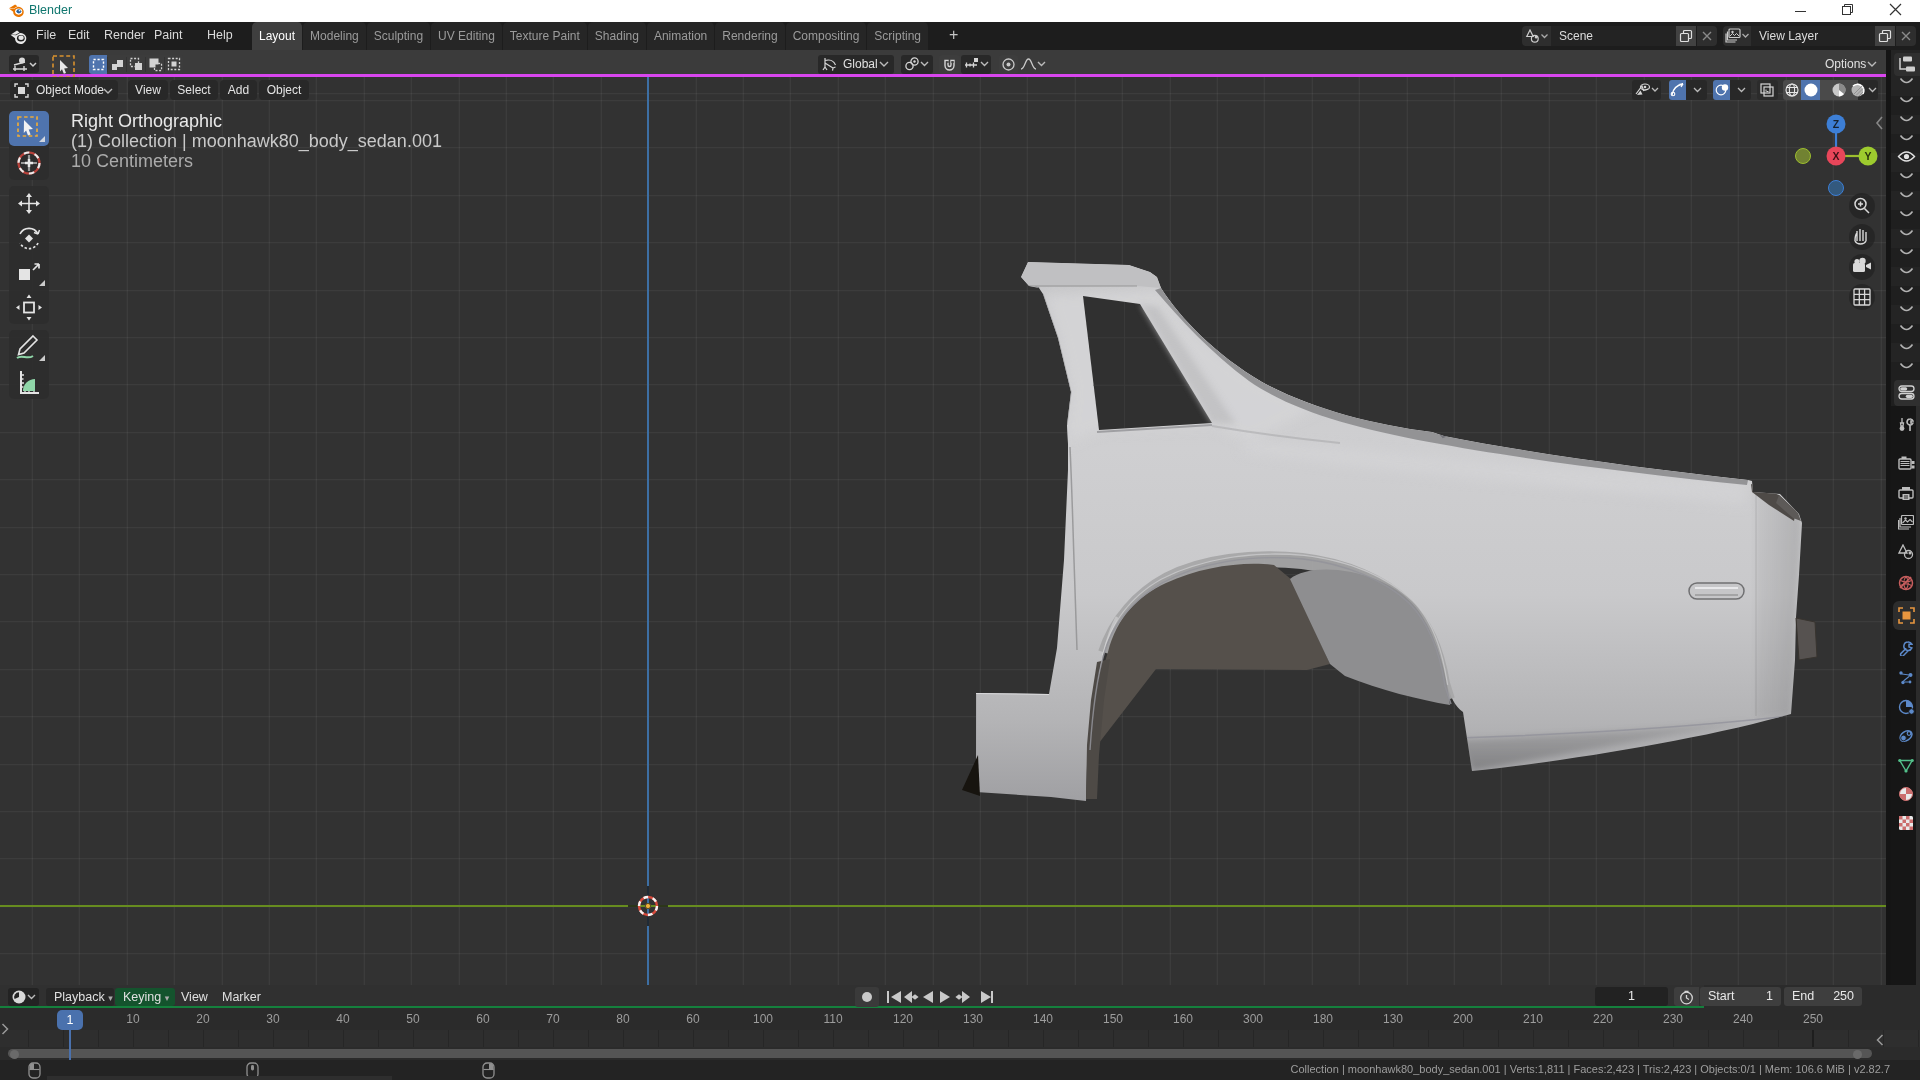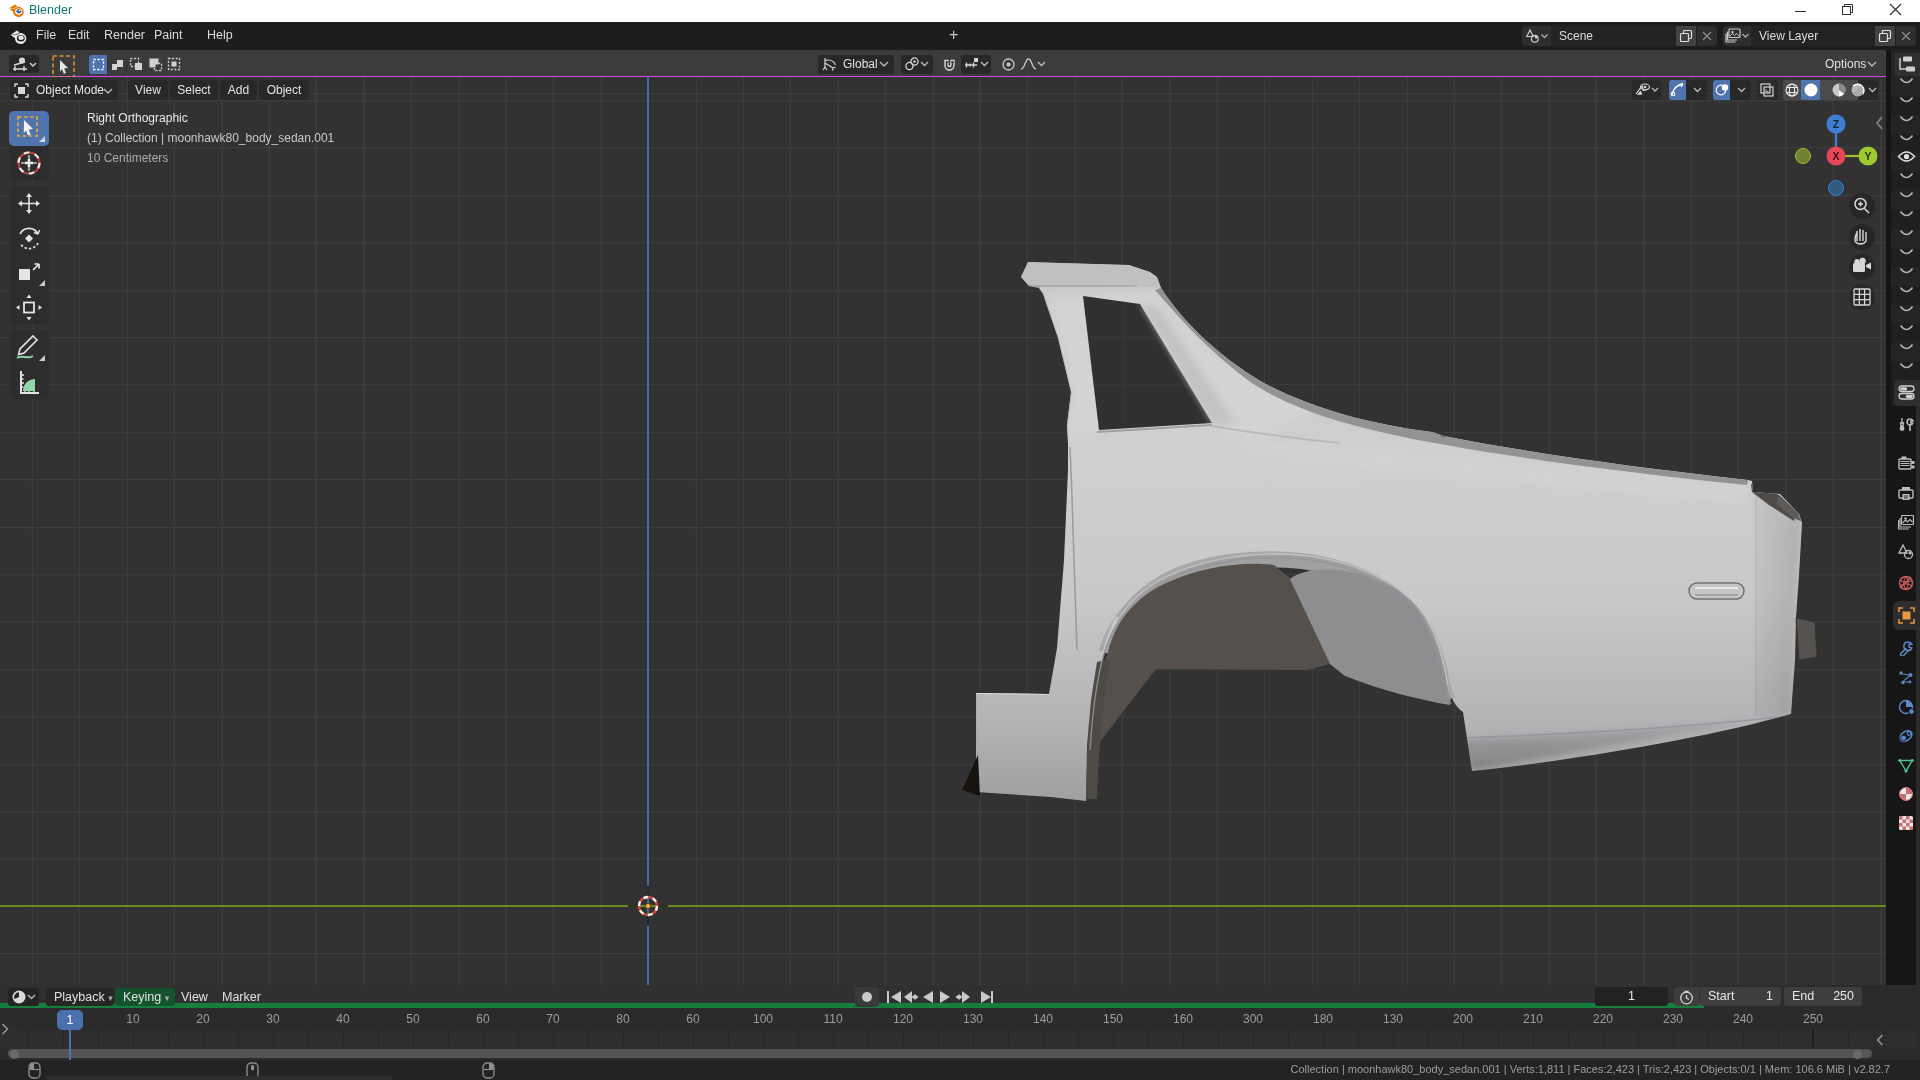--- a/index.html
+++ b/index.html
@@ -6,41 +6,41 @@
 .abs{position:absolute}
 
 #titlebar{left:0;top:0;width:1920px;height:22px;background:#ffffff;color:#111}
 #titlebar .t{position:absolute;left:29px;top:3px;font-size:12.5px;color:#0f766e}
 
 #topbar{left:0;top:22px;width:1920px;height:28px;background:#1d1d1d}
 .menu{position:absolute;top:6px;color:#dadada;font-size:12.5px}
 .tab{height:28px;line-height:29px;text-align:center;background:#262626;color:#9b9b9b;font-size:12px;padding:0 7px;border-right:1px solid #1d1d1d;border-radius:5px 5px 0 0}
 .tab.act{background:#3f3f3f;color:#fff}
 
-#toolhdr{left:0;top:50px;width:1920px;height:27px;background:#3b3b3b;border-bottom:1px solid #d946ef}
+#toolhdr{left:0;top:50px;width:1920px;height:27px;background:#3b3b3b;border-bottom:3px solid #d946ef}
 
 #vphdr{left:0;top:77px;width:1562px;height:26px;background:transparent;z-index:5}
 .hbtn{position:absolute;top:3px;height:20px;line-height:20px;background:#282828;color:#e3e3e3;font-size:12px;text-align:center;border-radius:4px}
 
 #viewport{left:0;top:77px;width:1886px;height:908px;background:#323232;overflow:hidden}
 #grid{position:absolute;left:0;top:0;width:1886px;height:908px;
  background-image:repeating-linear-gradient(to right,rgba(255,255,255,0.062) 0 1px,transparent 1px 47.4px),repeating-linear-gradient(to bottom,rgba(255,255,255,0.062) 0 1px,transparent 1px 47.4px);
  background-position:31.8px 23.2px}
 #xline{position:absolute;left:0;top:828px;width:1886px;height:2px;background:#678c1f}
 #zline{position:absolute;left:647px;top:0;width:2px;height:908px;background:#3d6fa4}
-.vptext{position:absolute;left:87px;color:#e9e9e9;font-size:12px}
+.vptext{position:absolute;left:71px;color:#e9e9e9;font-size:18px}
 
 .tgroup{position:absolute;left:9px;width:40px;background:#2d2d2de8;border-radius:5px}
 .tbtn{width:40px;height:34.5px;position:relative}
 .tbtn.act{background:#4f74ae;border-radius:5px}
 
 #rightcol{left:1886px;top:50px;width:34px;height:935px;background:#1e1e1e}
 
 #timeline{left:0;top:985px;width:1920px;height:75px;background:#2b2b2b}
-#tl-hdr{position:absolute;left:0;top:0;width:1704px;height:23px;background:#303030;border-bottom:5px solid #15803d}
+#tl-hdr{position:absolute;left:0;top:0;width:1704px;height:23px;background:#303030;border-bottom:2px solid #15803d}
 #tl-ruler{position:absolute;left:0;top:23px;width:1920px;height:22px;background:#2b2b2b}
 .fnum{position:absolute;top:4px;color:#9d9d9d;font-size:12px;transform:translateX(-50%)}
 #tl-track{position:absolute;left:0;top:45px;width:1920px;height:17px;background:#2e2e2e}
 
 #statusbar{left:0;top:1060px;width:1920px;height:20px;background:#232323}
 #statusbar .txt{position:absolute;right:30px;top:3px;color:#9d9d9d;font-size:11px}
 </style></head>
 <body>
 <div id="titlebar" class="abs">
   <svg class="abs" style="left:8px;top:4px" width="16" height="14" viewBox="0 0 32 28">
@@ -68,20 +68,32 @@
     <path d="M19.6,5.5 c4.6,-0.4 9.3,2.2 11.2,6.8 c1.9,4.9 -0.4,10.3 -5.2,12.7 c-5,2.4 -11,0.7 -13.8,-3.9 c-1.1,-1.8 -1.5,-3.8 -1.3,-5.7 l-8.7,-6.5 l10.5,0.8 Z" fill="#e8e8e8"></path>
     <path d="M2.9,8.2 L14.2,0.8 L18.9,4.6 L11.5,9.0 Z" fill="#e8e8e8"></path>
     <ellipse cx="21.3" cy="15.2" rx="7.2" ry="6.1" fill="#1d1d1d"></ellipse>
     <ellipse cx="21.7" cy="14.6" rx="4.9" ry="4.2" fill="#e8e8e8"></ellipse>
   </svg>
   <span class="menu" style="left:36px">File</span>
   <span class="menu" style="left:68px">Edit</span>
   <span class="menu" style="left:104px">Render</span>
   <span class="menu" style="left:154px">Paint</span>
   <span class="menu" style="left:207px">Help</span>
+  <div style="position:absolute;left:252px;top:0;display:flex">
+    <div class="tab act">Layout</div>
+      <div class="tab">Modeling</div>
+      <div class="tab">Sculpting</div>
+      <div class="tab">UV Editing</div>
+      <div class="tab">Texture Paint</div>
+      <div class="tab">Shading</div>
+      <div class="tab">Animation</div>
+      <div class="tab">Rendering</div>
+      <div class="tab">Compositing</div>
+      <div class="tab">Scripting</div>
+  </div>
   <span class="menu" style="left:949px;color:#c5c5c5;font-size:16px;top:4px">+</span>
 
   <div class="abs" style="left:1522px;top:4px;width:29px;height:20px;background:#2e2e2e;border-radius:4px 0 0 4px"></div>
   <svg class="abs" style="left:1525px;top:7px" width="25" height="15" viewBox="0 0 25 15">
       <path d="M5,1 L8.2,7.5 H1.8 Z" fill="none" stroke="#ccc" stroke-width="1.2"></path>
       <circle cx="9.8" cy="9.8" r="3.4" fill="none" stroke="#ccc" stroke-width="1.2"></circle>
       <circle cx="11.2" cy="8" r="1.5" fill="#ccc"></circle>
       <path d="M16.5,5.5 l3,3 l3,-3" stroke="#aaa" stroke-width="1.3" fill="none"></path>
     </svg>
   <div class="abs" style="left:1551px;top:4px;width:125px;height:20px;background:#232323;color:#dcdcdc;font-size:12px;line-height:20px;padding-left:8px">Scene</div>

